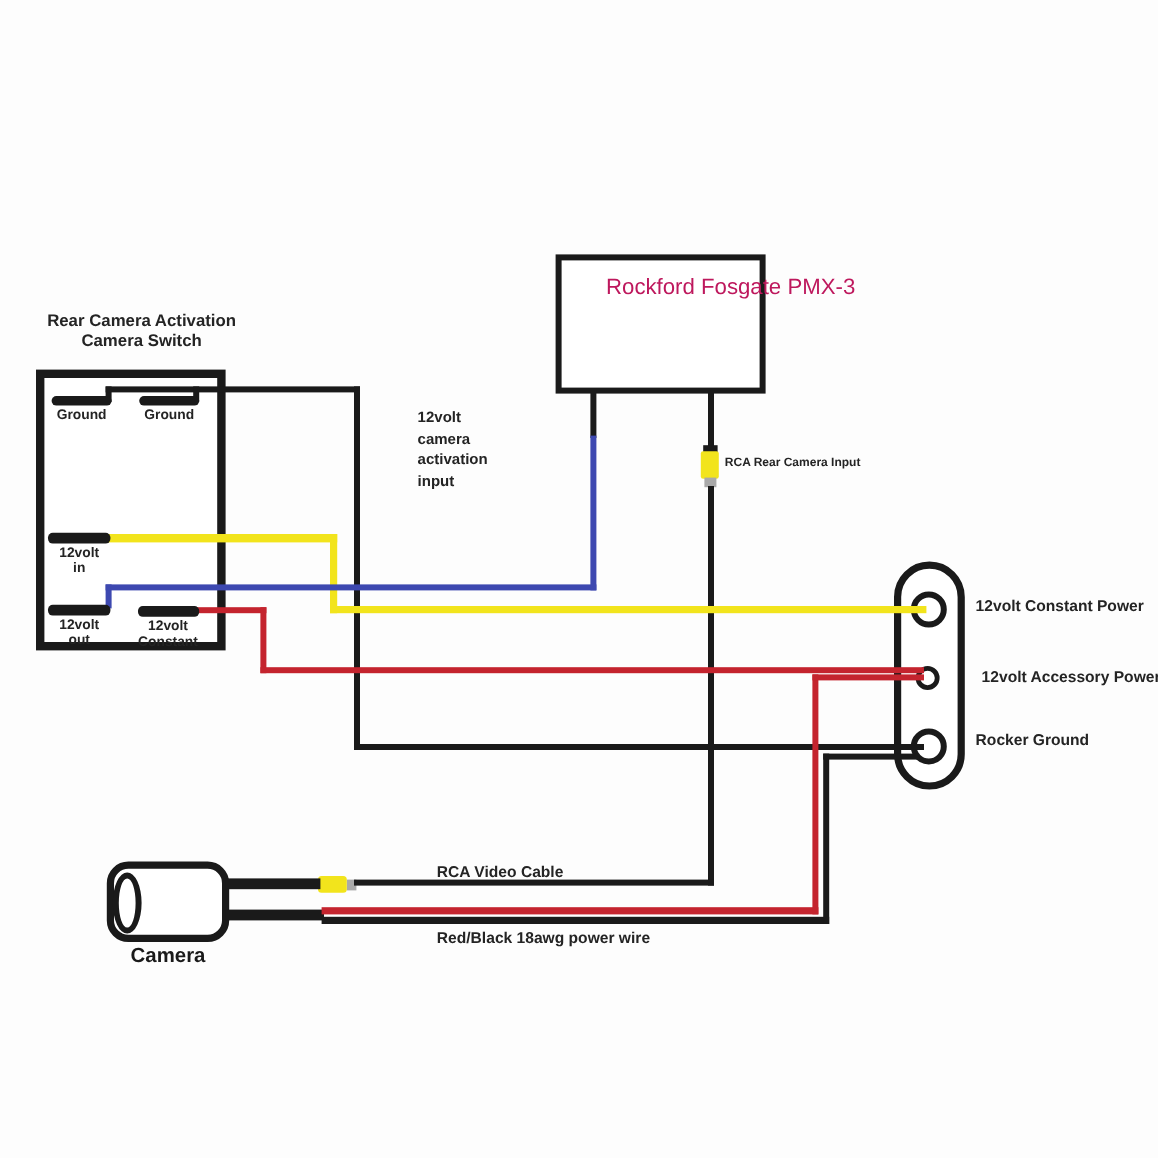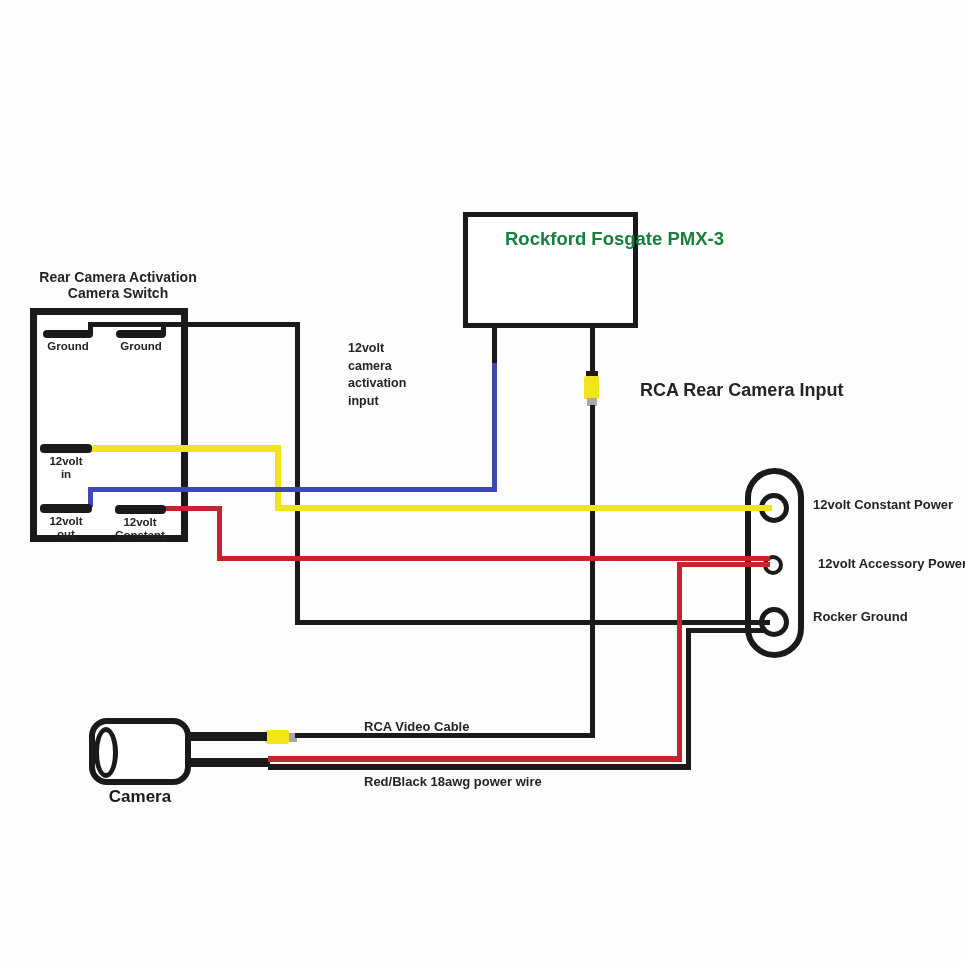--- a/index.html
+++ b/index.html
@@ -14,25 +14,25 @@
   .box{position:absolute;background:#ffffff;border-style:solid;border-color:var(--wire-black,#1a1a1a);}
   .wire{position:absolute;}
   .wk{background:var(--wire-black,#1a1a1a);}
   .wy{background:var(--wire-yellow,#f2e41c);}
   .wb{background:var(--wire-blue,#3d48b0);}
   .wr{background:var(--wire-red,#c4242e);}
   .wg{background:var(--rca-tip-gray,#a9a9a9);}
   .bar{position:absolute;background:var(--wire-black,#1a1a1a);border-radius:4px;}
   .circ{position:absolute;border:5px solid var(--wire-black,#1a1a1a);border-radius:50%;background:#ffffff;}
   #title{left:13px;top:160px;font-size:22px;color:#1a1a1a;}
-  #switch-label{left:18px;top:259px;width:200px;font-size:14px;line-height:16px;margin-top:10px;}
-  #pmx-text{position:absolute;left:505px;top:225px;font-weight:700;font-size:18.5px;line-height:27.5px;color:#15803d;}
+  #switch-label{left:18px;top:259px;width:200px;font-size:14px;line-height:16px;}
+  #pmx-text{position:absolute;left:505px;top:225px;font-weight:400;font-size:18.5px;line-height:27.5px;color:#be185d;}
   .tinylbl{font-size:11.5px;line-height:12.5px;}
   #activation-label{left:348px;top:340px;font-size:12.5px;line-height:17.5px;}
-  #rca-input-label{left:604px;top:380px;font-size:18px;margin-left:36px;}
+  #rca-input-label{left:604px;top:380px;font-size:10px;}
   #buss-label{left:698px;top:428px;font-size:12.5px;line-height:17px;}
   #constant-label{left:813px;top:497px;font-size:13px;}
   #accessory-label{left:818px;top:556px;font-size:13px;}
   #chassis-label{left:813px;top:609px;font-size:13px;}
   #video-label{left:364px;top:719px;font-size:13px;}
   #power-label{left:364px;top:774px;font-size:13px;}
   #camera-label{left:89px;top:787px;width:102px;font-size:17px;color:#1a1a1a;}
 </style>
 </head>
 <body>

